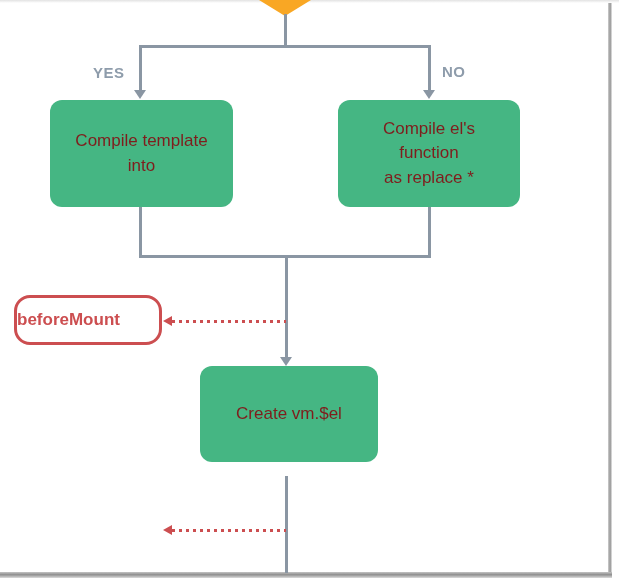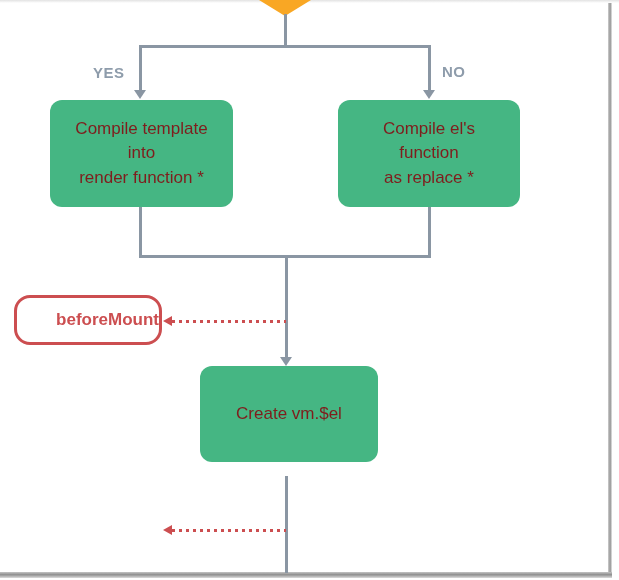--- a/index.html
+++ b/index.html
@@ -43,21 +43,21 @@
     color:var(--label-gray); letter-spacing:.5px;
   }
   .node {
     position:absolute; background:var(--node-green); color:#7f1d1d;
     border-radius:12px; display:flex; flex-direction:column;
     align-items:center; justify-content:center;
     font-size:17px; line-height:1.42; text-align:center;
   }
   .hook {
     position:absolute; background:#fff; border:3px solid var(--hook-red);
-    border-radius:16px; display:flex; align-items:center; justify-content:flex-end;
+    border-radius:16px; display:flex; align-items:center; justify-content:flex-start;
     color:var(--hook-red); font-weight:bold; font-size:17px; box-sizing:border-box;
   }
   .dotted {
     position:absolute; height:3px;
     background-image:repeating-linear-gradient(90deg, var(--hook-red) 0 3px, transparent 3px 7px);
   }
   .arrow-left {
     position:absolute; width:0; height:0;
     border-top:5px solid transparent; border-bottom:5px solid transparent;
     border-right:9px solid var(--hook-red);
@@ -91,21 +91,20 @@
   <div class="line v" style="left:285px; top:255px; height:102px"></div>
   <div class="arrow-down" style="left:280px; top:357px"></div>
   <div class="line v" style="left:285px; top:476px; height:97px"></div>
 
   <span class="branch-label" style="left:93px; top:64px">YES</span>
   <span class="branch-label" style="left:442px; top:63px">NO</span>
 
   <div class="node" style="left:50px; top:100px; width:183px; height:107px">
     <div>Compile template</div>
     <div>into</div>
-    <div>render function *</div>
   </div>
 
   <div class="node" style="left:338px; top:100px; width:182px; height:107px">
     <div>Compile el's</div>
     <div>function</div>
     <div>as replace *</div>
   </div>
 
   <div class="node" style="left:200px; top:366px; width:178px; height:96px">
     <div>Create vm.$el</div>

